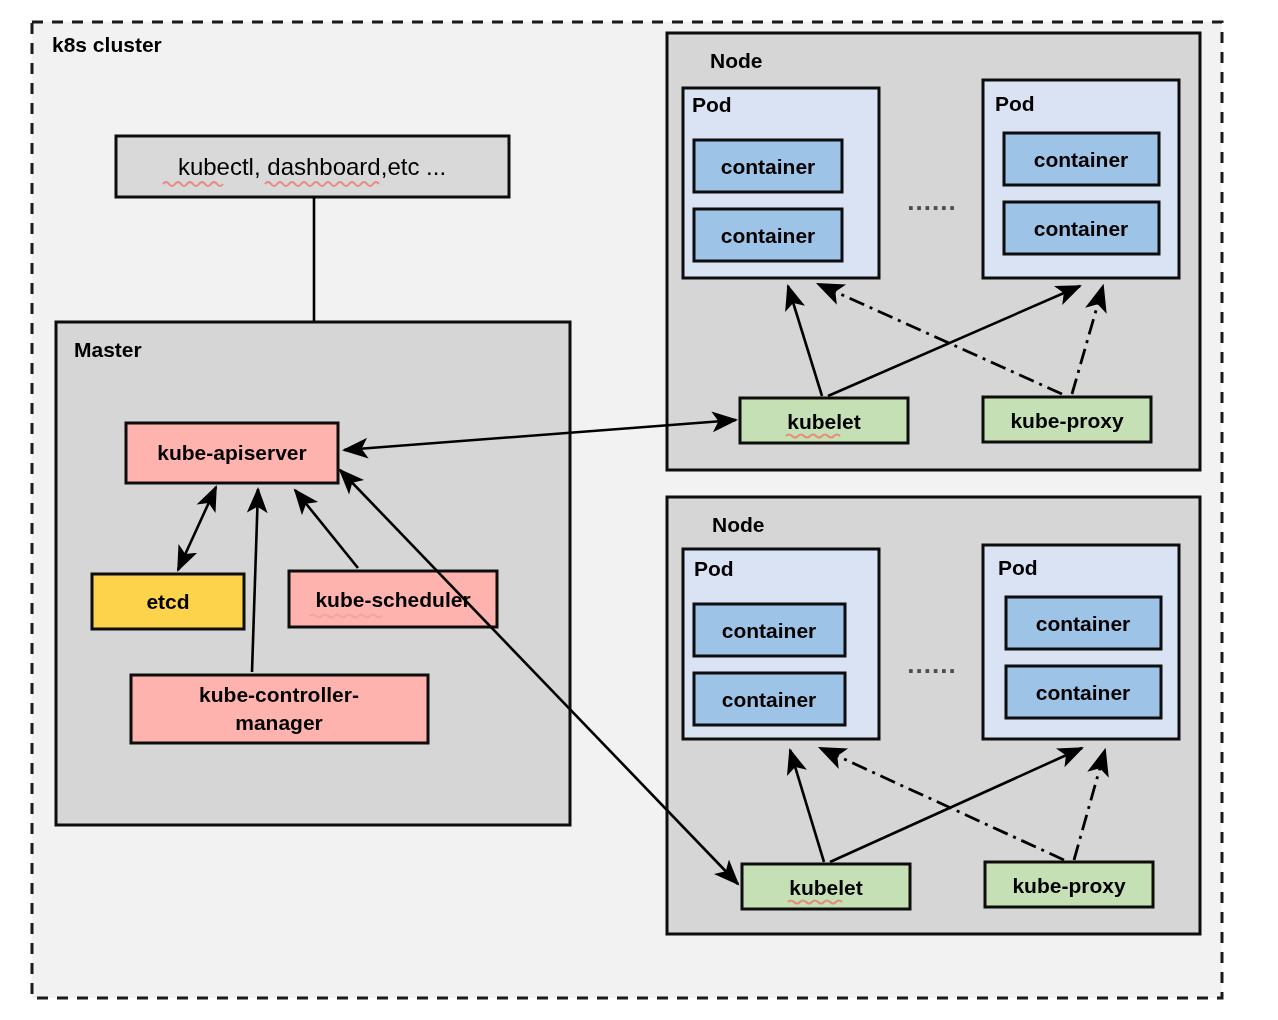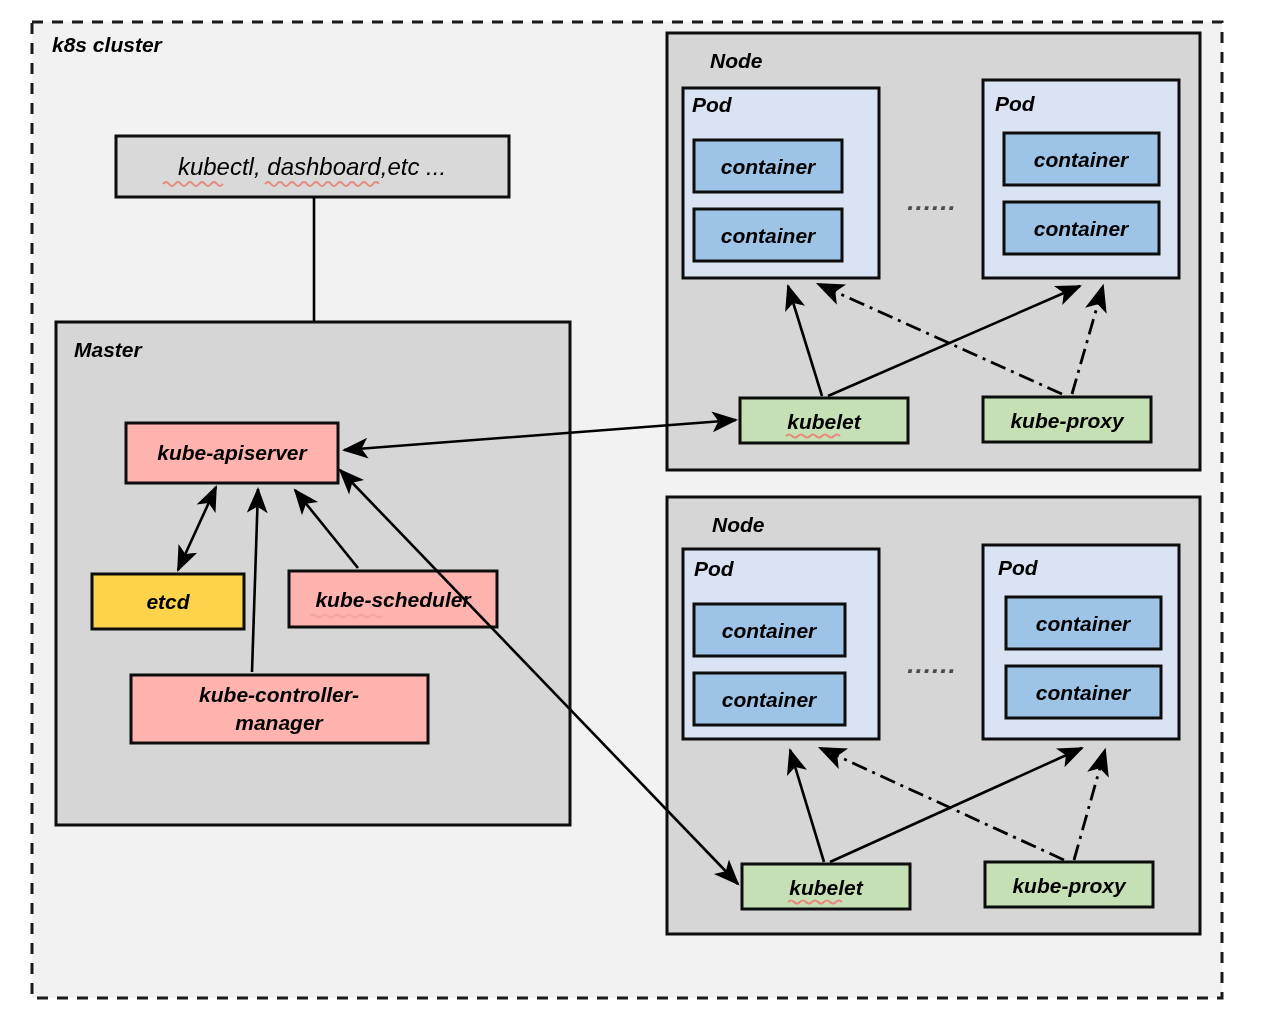--- a/index.html
+++ b/index.html
@@ -11,21 +11,20 @@
   body {
     width: 1278px;
     height: 1020px;
     font-family: "Liberation Sans", sans-serif;
     overflow: hidden;
   }
   #diagram-root {
     position: relative;
     width: 1278px;
     height: 1020px;
-    font-style: italic;
   }
   svg#diagram {
     display: block;
     width: 1278px;
     height: 1020px;
   }
   
   .cluster-bg   { fill: #f2f2f2; stroke: #1a1a1a; stroke-width: 3;
                   stroke-dasharray: 11 9; }
   .group-box    { fill: #d6d6d6; stroke: #0d0d0d; stroke-width: 3; }

